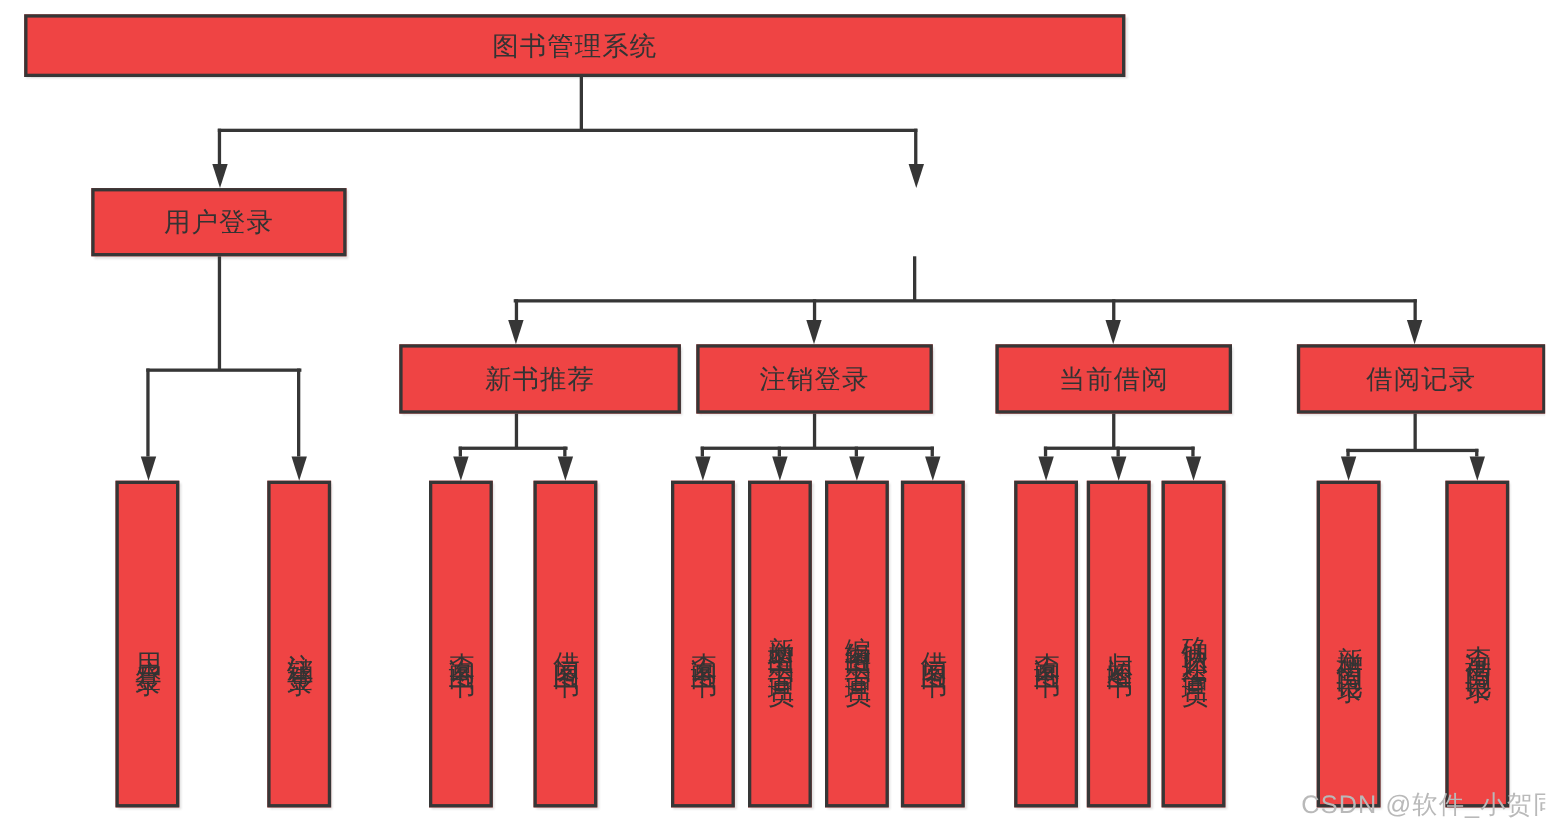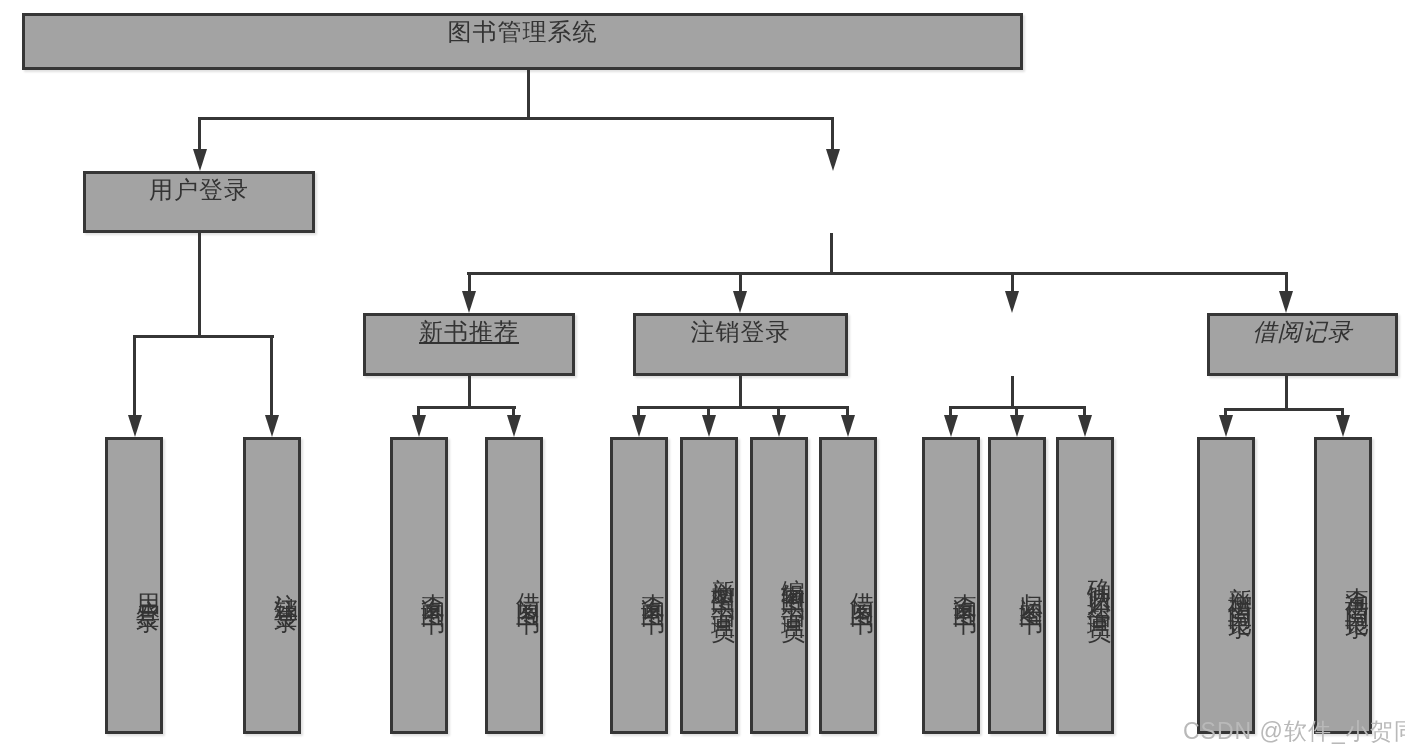--- a/index.html
+++ b/index.html
@@ -1,22 +1,22 @@
 <!DOCTYPE html>
 <html><head>
 <meta charset="utf-8">
 <style>
   html,body{margin:0;padding:0;background:#ffffff;}
   .canvas{
     position:relative;width:1405px;height:747px;background:#ffffff;
     font-family:"Liberation Sans",sans-serif;color:#333333;overflow:hidden;
   }
   .box{
-    position:absolute;box-sizing:border-box;background:#a3a3a3;
-    border:3px solid #363636;display:flex;align-items:flex-start;justify-content:center;
+    position:absolute;box-sizing:border-box;background:#ef4444;
+    border:3px solid #363636;display:flex;align-items:center;justify-content:center;
     font-size:24px;letter-spacing:1px;color:#333333;
     box-shadow:2px 2px 2px rgba(0,0,0,0.12);
   }
   .vbox{
     writing-mode:vertical-rl;text-orientation:mixed;
     letter-spacing:6px;line-height:1;font-size:24px;
   }
   .hline,.vline{position:absolute;background:#363636;}
   .hline{height:3px;}
   .vline{width:3px;}
@@ -61,27 +61,30 @@
   <div class="hline" style="left:467px;top:272px;width:821px;"></div>
   <div class="vline" style="left:468px;top:272px;height:19px;"></div>
   <div class="arrow" style="left:462px;top:291px;"></div>
   <div class="vline" style="left:739px;top:272px;height:19px;"></div>
   <div class="arrow" style="left:733px;top:291px;"></div>
   <div class="vline" style="left:1011px;top:272px;height:19px;"></div>
   <div class="arrow" style="left:1005px;top:291px;"></div>
   <div class="vline" style="left:1285px;top:272px;height:19px;"></div>
   <div class="arrow" style="left:1279px;top:291px;"></div>
 
-  <div class="box" style="left:363px;top:313px;width:212px;height:63px;text-decoration:underline;">
+  <div class="box" style="left:363px;top:313px;width:256px;height:63px;">
     <span>新书推荐</span>
   </div>
   <div class="box" style="left:633px;top:313px;width:215px;height:63px;">
     <span>注销登录</span>
   </div>
-  <div class="box" style="left:1207px;top:313px;width:191px;height:63px;font-style:italic;">
+  <div class="box" style="left:905px;top:313px;width:215px;height:63px;">
+    <span>当前借阅</span>
+  </div>
+  <div class="box" style="left:1179px;top:313px;width:226px;height:63px;">
     <span>借阅记录</span>
   </div>
 
   <div class="vline" style="left:468px;top:376px;height:31px;"></div>
   <div class="hline" style="left:417px;top:406px;width:99px;"></div>
   <div class="vline" style="left:417px;top:406px;height:9px;"></div>
   <div class="arrow" style="left:412px;top:415px;"></div>
   <div class="vline" style="left:512px;top:406px;height:9px;"></div>
   <div class="arrow" style="left:507px;top:415px;"></div>
 

